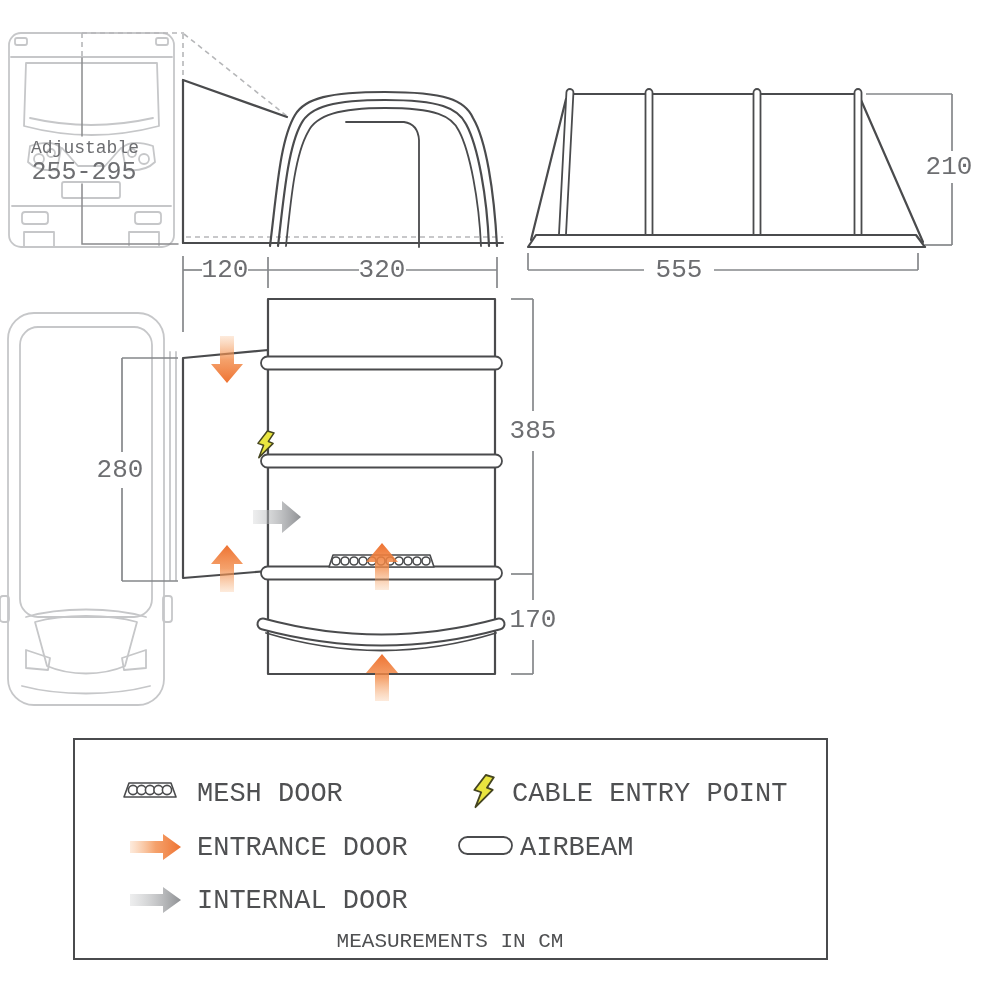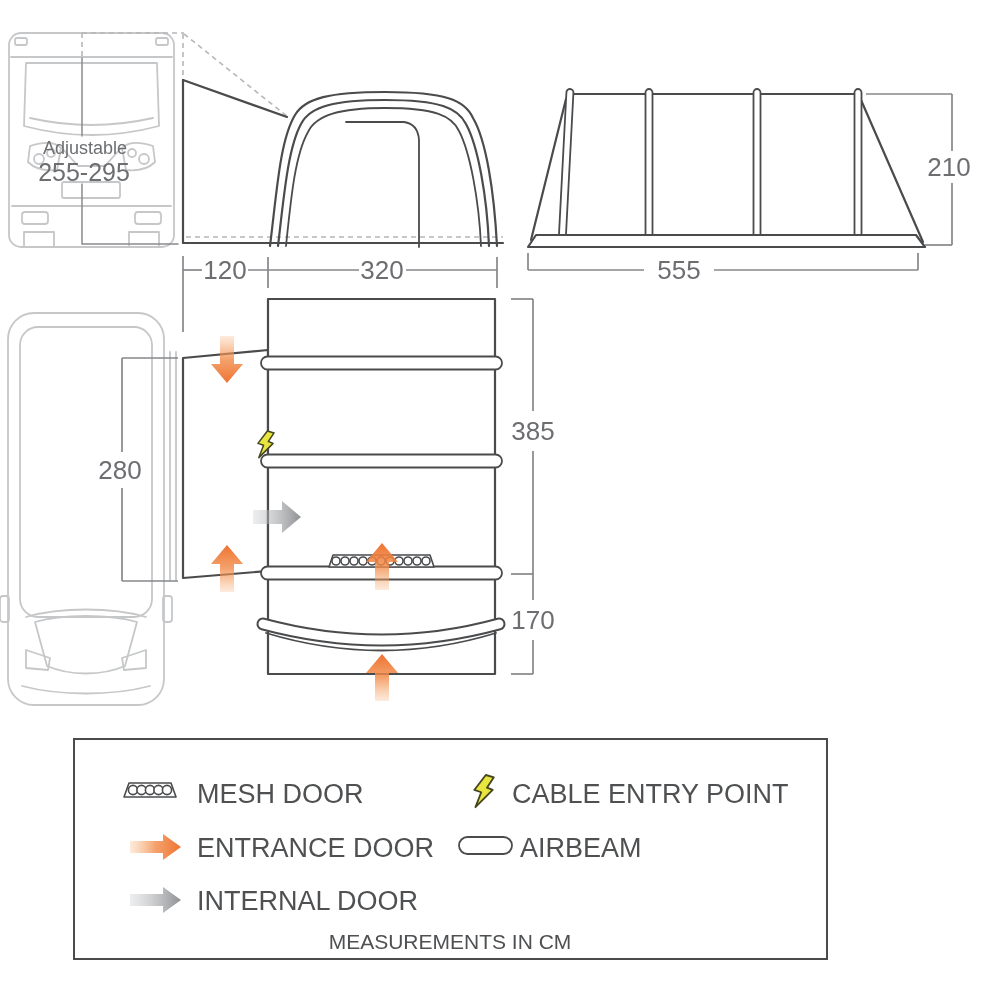--- a/index.html
+++ b/index.html
@@ -10,21 +10,21 @@
     --dash:#b6b7b9;
     --orange:#ee7231;
     --grey-arrow:#8e9093;
     --yellow:#e9e53f;
     --text-main:#4f5052;
     --text-dim:#6d6e71;
     --bg:#ffffff;
   }
   html,body{margin:0;padding:0;background:var(--bg);}
   .stage{position:relative;width:1000px;height:1000px;background:var(--bg);
-         font-family:Liberation Sans, sans-serif;}
+         font-family:Liberation Mono, monospace;}
   svg{position:absolute;left:0;top:0;}
   .ln-dark{stroke:var(--line-dark);fill:none;stroke-width:2.2;stroke-linecap:round;stroke-linejoin:round;}
   .ln-dark-f{stroke:var(--line-dark);fill:#fff;stroke-width:2.2;stroke-linejoin:round;}
   .ln-thin{stroke:var(--line-dark);fill:none;stroke-width:1.8;stroke-linecap:round;}
   .ln-dim{stroke:var(--line-dim);fill:none;stroke-width:1.7;stroke-linecap:butt;}
   .ln-van{stroke:var(--van);fill:none;stroke-width:1.8;stroke-linecap:round;stroke-linejoin:round;}
   .ln-van-f{stroke:var(--van);fill:#fff;stroke-width:1.8;stroke-linejoin:round;}
   .ln-vmid{stroke:var(--van-mid);fill:none;stroke-width:1.5;stroke-linecap:round;}
   .ln-dash{stroke:var(--dash);fill:none;stroke-width:1.6;stroke-dasharray:5 4;}
   .capsule{fill:#fff;stroke:var(--line-dark);stroke-width:1.8;}

